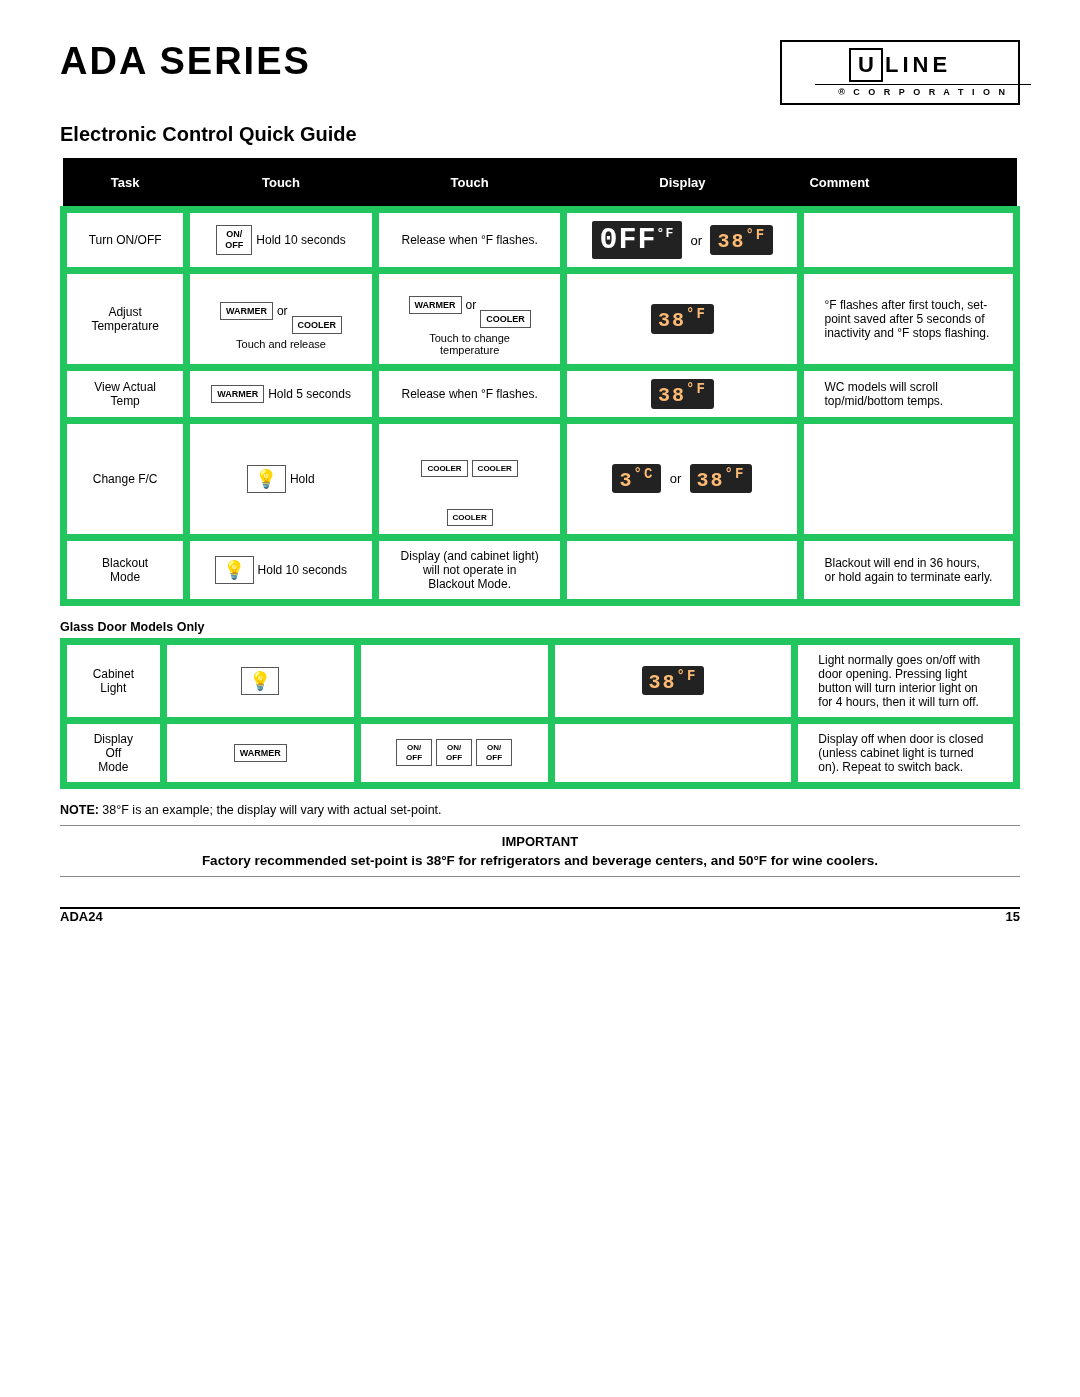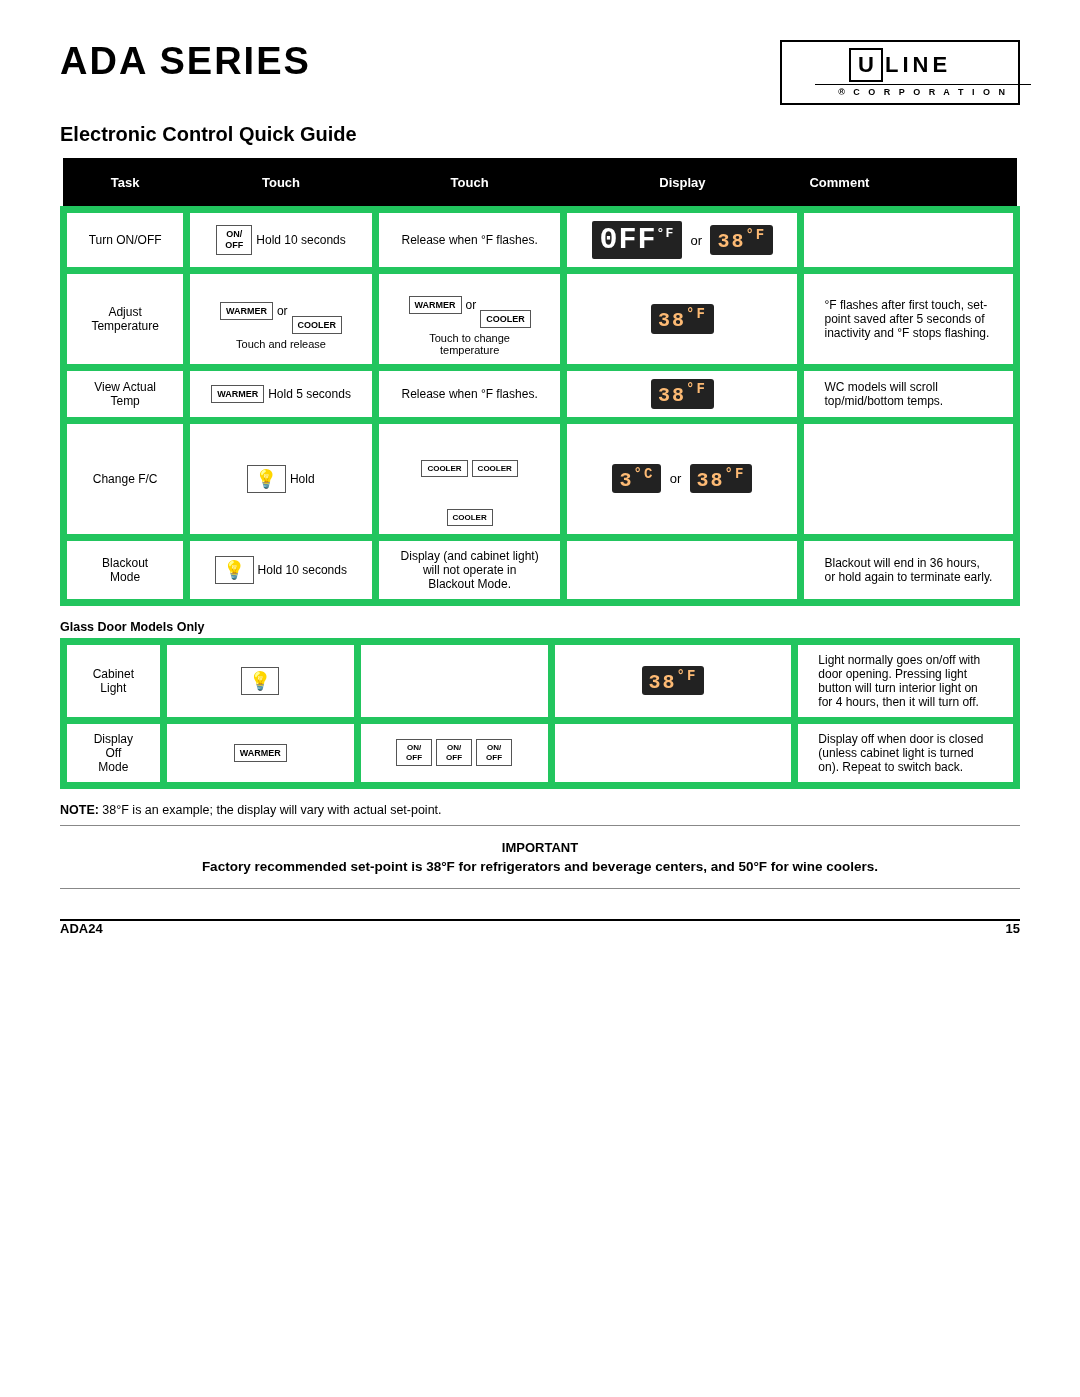--- a/index.html
+++ b/index.html
@@ -130,21 +130,21 @@
       gap: 4px;
       flex-wrap: wrap;
     }
     .note-text {
       font-size: 12.5px;
       margin-bottom: 8px;
     }
     .important-section {
       border-top: 1.5px solid #888;
       border-bottom: 1.5px solid #888;
-      padding: 14px 0;
+      padding: 8px 0;
       text-align: center;
       margin-bottom: 12px;
     }
     .important-label {
       font-weight: 900;
       font-size: 13px;
       margin-bottom: 4px;
     }
     .important-text {
       font-weight: 700;

